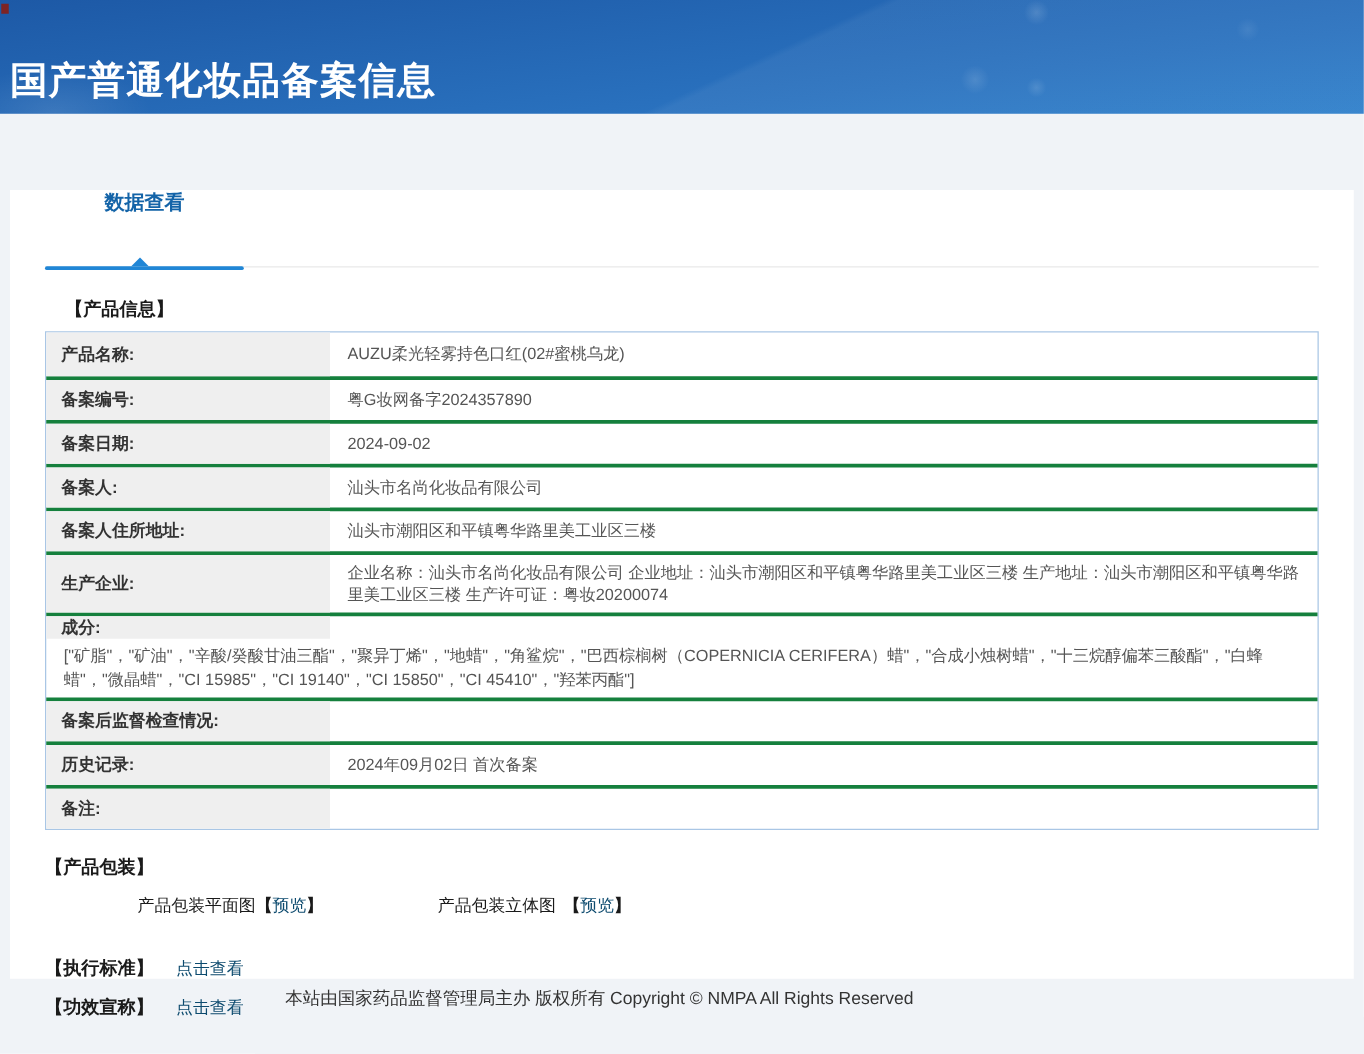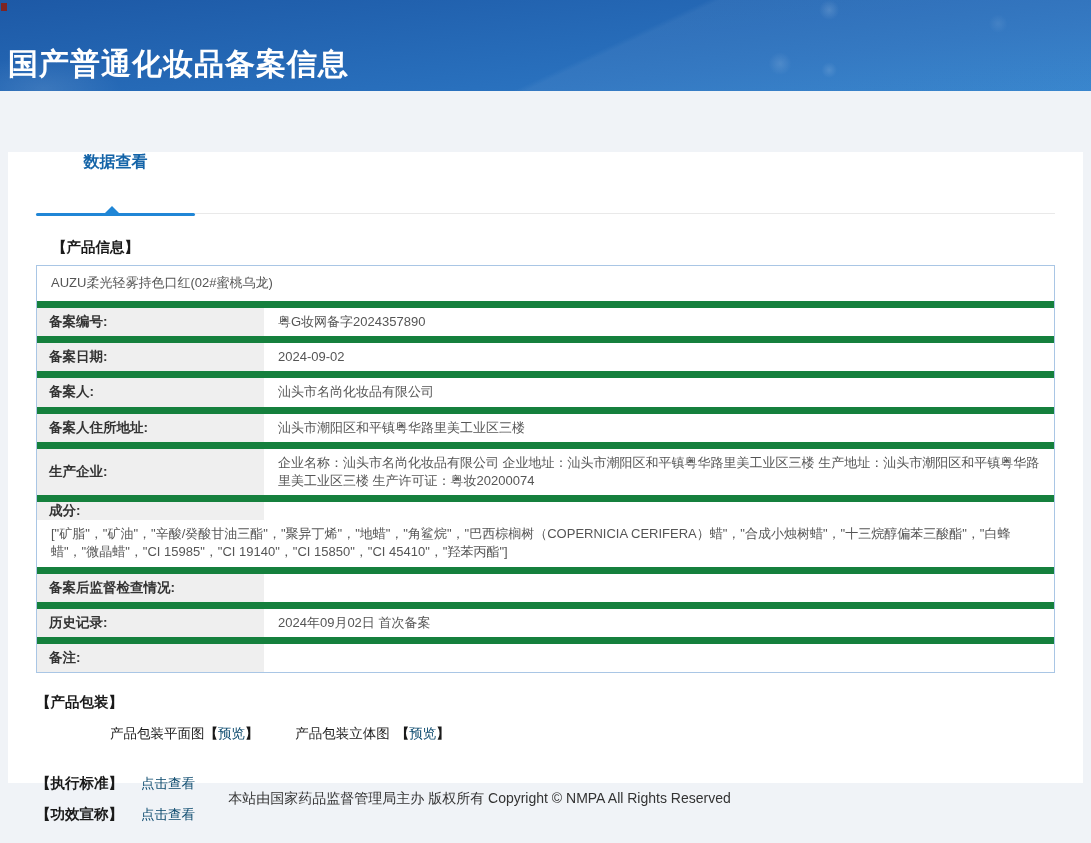--- a/index.html
+++ b/index.html
@@ -49,39 +49,39 @@
     position:absolute; left:69px; bottom:1px; width:0; height:0;
     border-left:7px solid transparent; border-right:7px solid transparent;
     border-bottom:7px solid #2086d6;
   }
   
   .section-title { font-weight:bold; font-size:14.5px; color:#1a1a1a; }
   .pi-title { margin:24px 0 8px 16px; }
 
   
   .info-table { border:1px solid #a9c6e5; }
-  .row { display:flex; border-top:7px solid #15803d; min-height:35px; }
+  .row { display:flex; border-top:3px solid #15803d; min-height:35px; }
   .row:first-child { border-top:none; }
   .row.h-prod { min-height:45px; }
   .row.h-ingr { min-height:43px;flex-direction:column; }
   .cell-label {
     width:227px; flex-shrink:0; background:#efefef;
     font-weight:bold; font-size:13.5px; color:#333333;
     display:flex; align-items:center; padding-left:12px;
   }
   .cell-value {
     flex:1 1 auto; font-size:13px; color:#555555; line-height:1.4;
     display:flex; align-items:center; padding:5px 14px;
   }
 
   
   .pack-title { margin:20px 0 0 0; }
   .pack-line { margin:13px 0 0 74px; font-size:13.5px; color:#1a1a1a; }
   .pack-group { display:inline; }
-  .pack-group + .pack-group { margin-left:33px;text-align:right; }
+  .pack-group + .pack-group { margin-left:88px;text-align:right; }
   .bracket { color:#1a1a1a; font-weight:bold; }
   .spaced { margin-left:6px; }
   a.link { color:#0c4a6e; text-decoration:none; cursor:pointer; }
   .std-line { margin:31px 0 0 0; font-size:14px; }
   .std-line + .std-line { margin-top:12px; }
   .std-line .section-title { display:inline; font-size:14.5px; }
   .std-line a.link { margin-left:14px; font-size:13.5px; }
 
   
   .footer {
@@ -105,20 +105,21 @@
       <span>数据查看</span>
       <div class="tab-underline"></div>
       <div class="tab-caret"></div>
     </div>
   </div>
 
   <div class="section-title pi-title">【产品信息】</div>
 
   <div class="info-table">
     <div class="row">
+      <div class="cell-label">产品名称:</div>
       <div class="cell-value">AUZU柔光轻雾持色口红(02#蜜桃乌龙)</div>
     </div>
     <div class="row">
       <div class="cell-label">备案编号:</div>
       <div class="cell-value">粤G妆网备字2024357890</div>
     </div>
     <div class="row">
       <div class="cell-label">备案日期:</div>
       <div class="cell-value">2024-09-02</div>
     </div>

